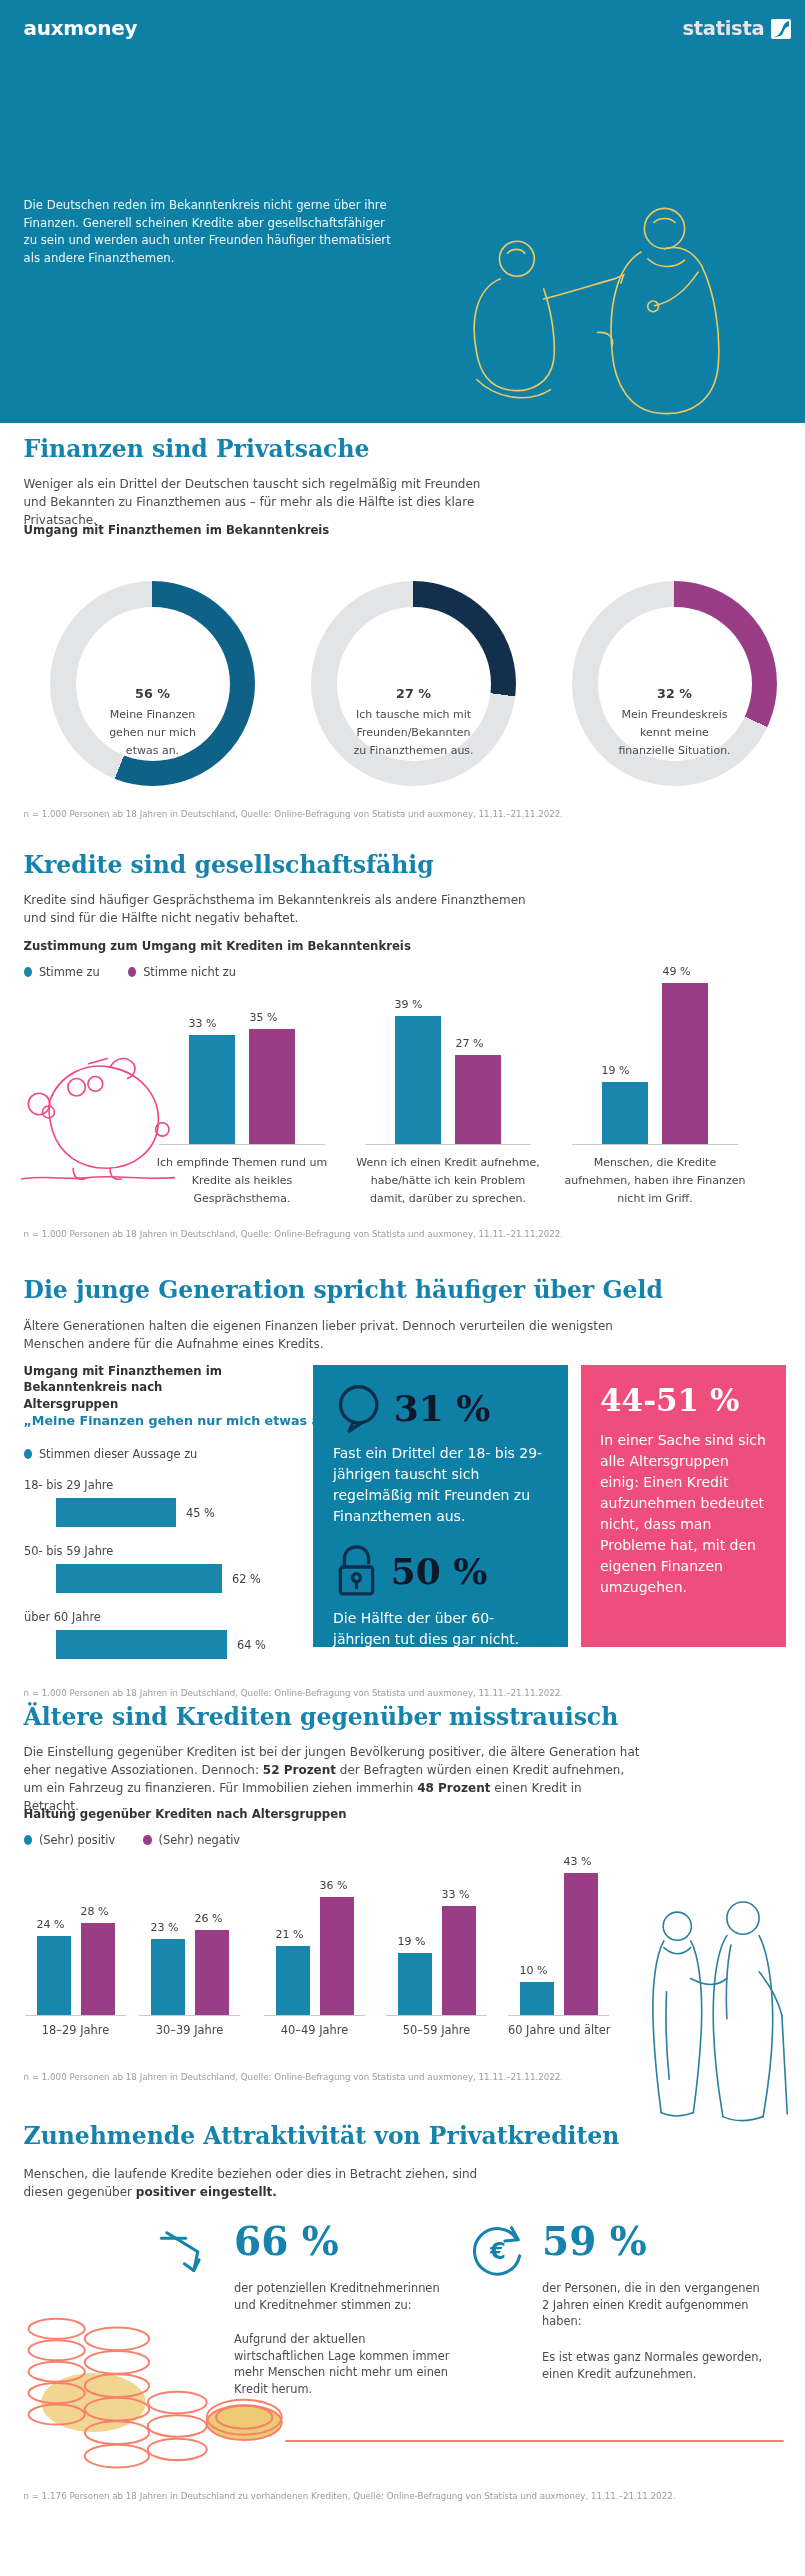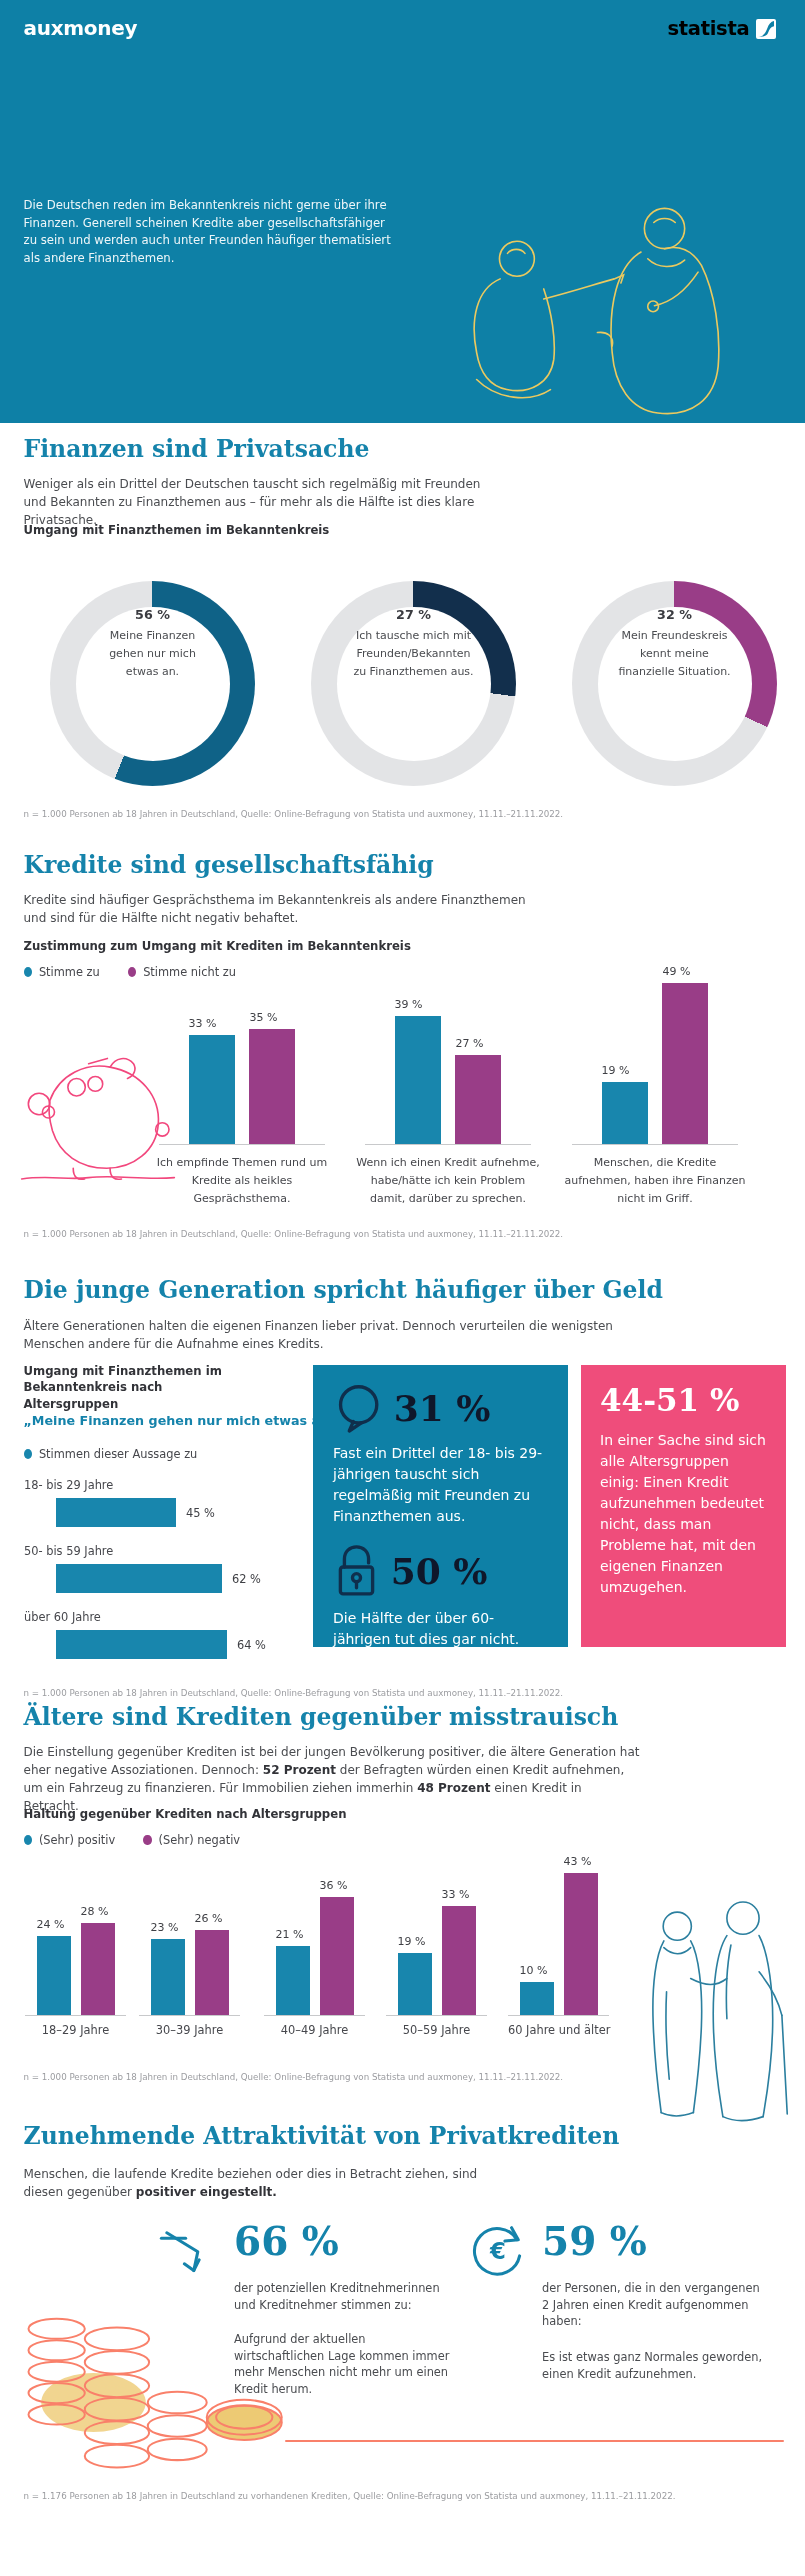--- a/index.html
+++ b/index.html
@@ -2,39 +2,39 @@
 <html lang="de" style="font-size:10.7px"><head>
 <meta charset="utf-8">
 <style>
   html,body{margin:0;padding:0;background:#fff;}
   #page{position:relative;width:805px;height:2576px;background:#ffffff;overflow:hidden;
         font-family:"DejaVu Sans","Liberation Sans",sans-serif;color:#46474c;}
   .abs{position:absolute;}
   
   #hero{position:absolute;left:0;top:0;width:805px;height:423px;background:#0e80a6;}
   .logo-aux{left:23.5px;top:16px;font-size:20px;font-weight:bold;color:#fff;letter-spacing:-0.3px;}
-  .logo-statista{right:29px;top:17.4px;display:flex;align-items:center;gap:6.7px;color:#000000;
+  .logo-statista{right:14px;top:17.4px;display:flex;align-items:center;gap:6.7px;color:#e5e5e5;
                  font-size:19.5px;font-weight:bold;letter-spacing:-0.3px;}
   .hero-title{left:23.5px;top:79px;width:671px;color:#fff;font-family:"DejaVu Serif","Liberation Serif",serif;
               font-size:32px;line-height:1.55;font-weight:bold;}
   .hero-desc{left:23.5px;top:197px;width:376px;color:rgba(255,255,255,.93);font-size:11.7px;line-height:1.5;}
   
   .h2{font-family:"DejaVu Serif","Liberation Serif",serif;font-weight:bold;color:#1583ab;font-size:23.5px;white-space:nowrap;}
   .intro{font-size:12px;line-height:1.5;color:#4a4c50;}
   .chart-label{font-size:11.7px;font-weight:bold;color:#323338;line-height:1.4;}
   .fn{font-size:8.7px;color:#9b9ca0;}
   .legend{display:flex;gap:28px;align-items:center;font-size:11.4px;color:#46474c;}
   .legend-item{display:flex;align-items:center;gap:6.7px;}
   .dot{width:8.7px;height:10.7px;border-radius:50%;flex:0 0 auto;}
   b{color:#323338;}
   
   #donut-row{left:50px;top:581px;width:725px;height:205px;display:flex;gap:56px;}
   .donut{position:relative;width:205px;height:205px;border-radius:50%;flex:0 0 auto;}
   .hole{position:absolute;left:25.5px;top:25.5px;width:154px;height:154px;border-radius:50%;background:#fff;
-        display:flex;flex-direction:column;align-items:center;justify-content:flex-start;text-align:center;}
+        display:flex;flex-direction:column;align-items:center;justify-content:flex-end;text-align:center;}
   .dval{font-size:12.7px;font-weight:bold;color:#3a3b40;margin-bottom:5.4px;}
   .dtext{width:121px;font-size:11px;line-height:1.65;color:#4a4c50;}
   
   .vgroup{position:absolute;top:0;}
   .vrow{display:flex;align-items:flex-end;justify-content:center;border-bottom:1.3px solid #c8c9cb;margin:0 10.7px;}
   #s4-chart .vrow{margin:0;}
   .vwrap{display:flex;flex-direction:column;justify-content:flex-end;}
   .vval{font-size:11px;color:#3f4045;margin-bottom:4.7px;white-space:nowrap;}
   .vbar{border-radius:0;}
   #s2-chart .vbar{width:46px;}

